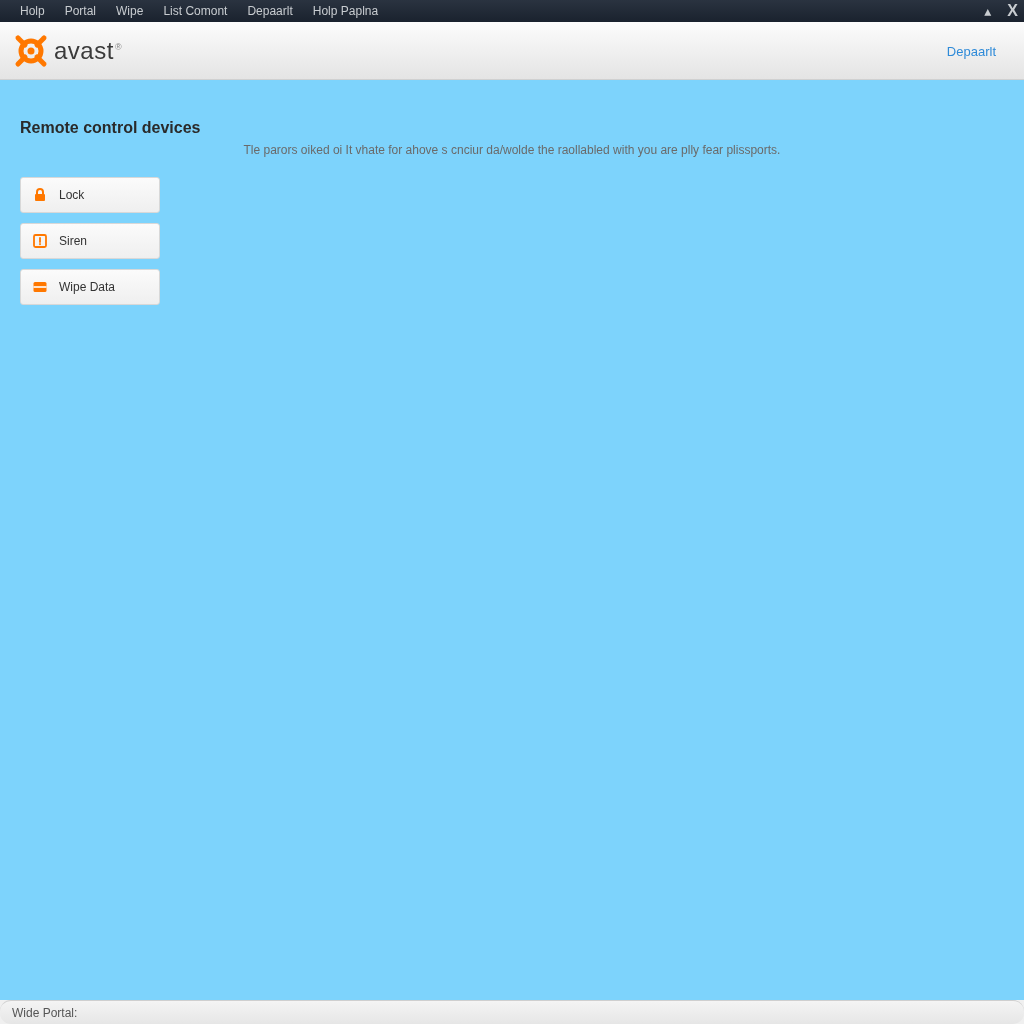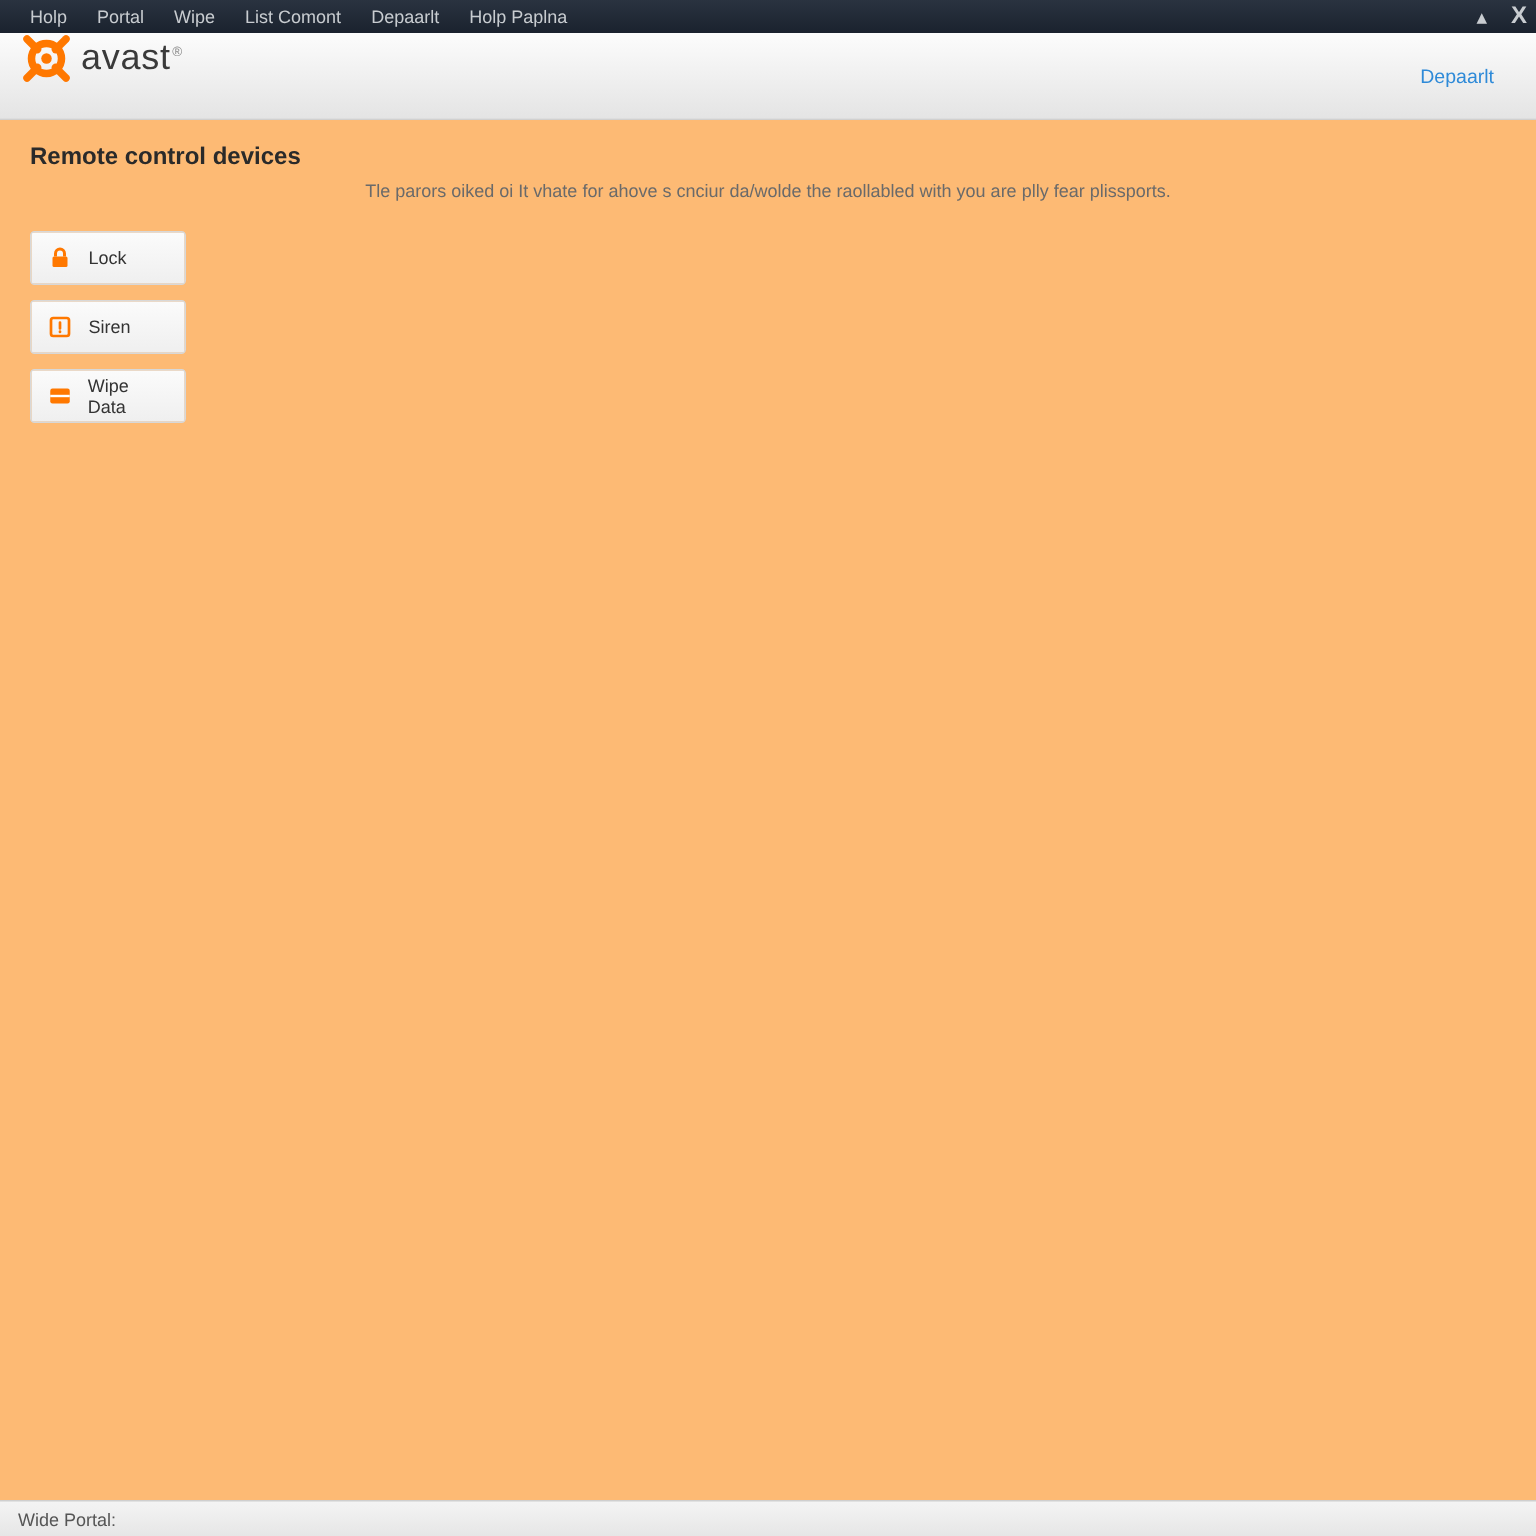--- a/index.html
+++ b/index.html
@@ -29,21 +29,21 @@
     gap: 16px;
     color: #c8ccd0;
   }
   .menubar .win-ctrl { font-size: 14px; cursor: pointer; }
   
   .header {
     background: linear-gradient(to bottom, #fcfcfc 0%, #f0f0f0 50%, #e4e4e4 100%);
     border-bottom: 1px solid #d0d0d0;
     height: 58px;
     display: flex;
-    align-items: flex-start;
+    align-items: center;
     padding: 0 14px;
     position: relative;
   }
   .logo-wrap { display: flex; align-items: center; gap: 6px; }
   .logo-mark svg { display: block; }
   .logo-text {
     font-size: 24px;
     font-weight: 400;
     color: #3a3a3a;
     letter-spacing: 0.5px;
@@ -54,41 +54,41 @@
     position: absolute;
     right: 28px;
     top: 50%;
     transform: translateY(-50%);
     color: #2e8ad8;
     font-size: 13px;
     cursor: pointer;
   }
   
   .main {
-    background: #fdba74;
+    background: #7dd3fc;
     height: calc(1024px - 22px - 58px - 24px);
-    padding: 16px 20px 20px 20px;
+    padding: 39px 20px 20px 20px;
     overflow: auto;
   }
   .page-title {
     font-size: 16px;
     font-weight: bold;
     color: #2a2a2a;
     margin-bottom: 6px;
   }
   .page-desc {
     font-size: 12px;
     color: #6a6a6a;
     margin-bottom: 20px;
     text-align: center;
   }
   
   .action-list { display: flex; flex-direction: column; gap: 10px; }
   .action-btn {
-    width: 104px;
+    width: 140px;
     height: 36px;
     background: linear-gradient(to bottom, #fbfbfb, #efefef);
     border: 1px solid #d8d8d8;
     border-radius: 3px;
     display: flex;
     align-items: center;
     padding: 0 10px;
     cursor: pointer;
     font-size: 12px;
     color: #333;
@@ -105,20 +105,21 @@
   
   .statusbar {
     background: linear-gradient(to bottom, #f4f4f4, #e6e6e6);
     border-top: 1px solid #cfcfcf;
     height: 24px;
     display: flex;
     align-items: center;
     padding: 0 12px;
     font-size: 12px;
     color: #555;
+    border-radius: 11px;
   }
 </style>
 </head>
 <body>
 
 <div class="menubar">
   <span class="menu-item">Holp</span>
   <span class="menu-item">Portal</span>
   <span class="menu-item">Wipe</span>
   <span class="menu-item">List Comont</span>

